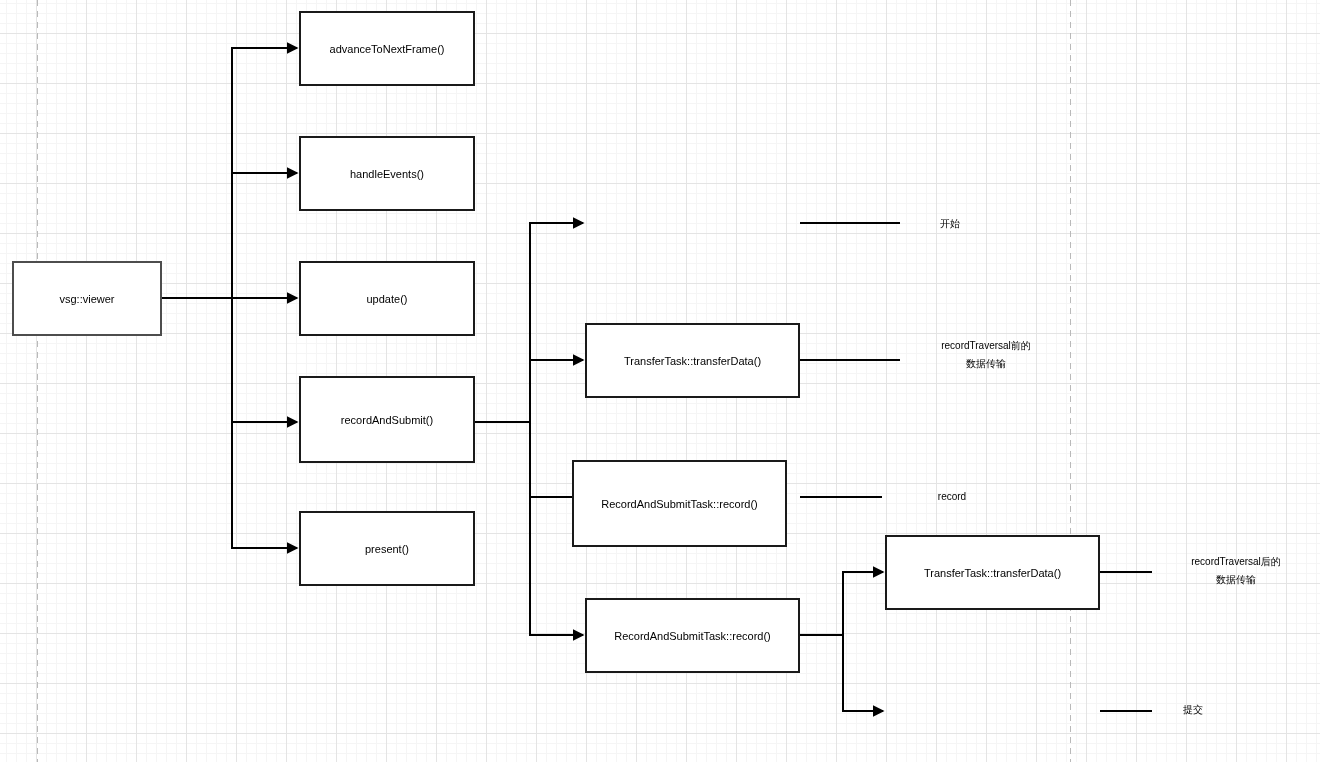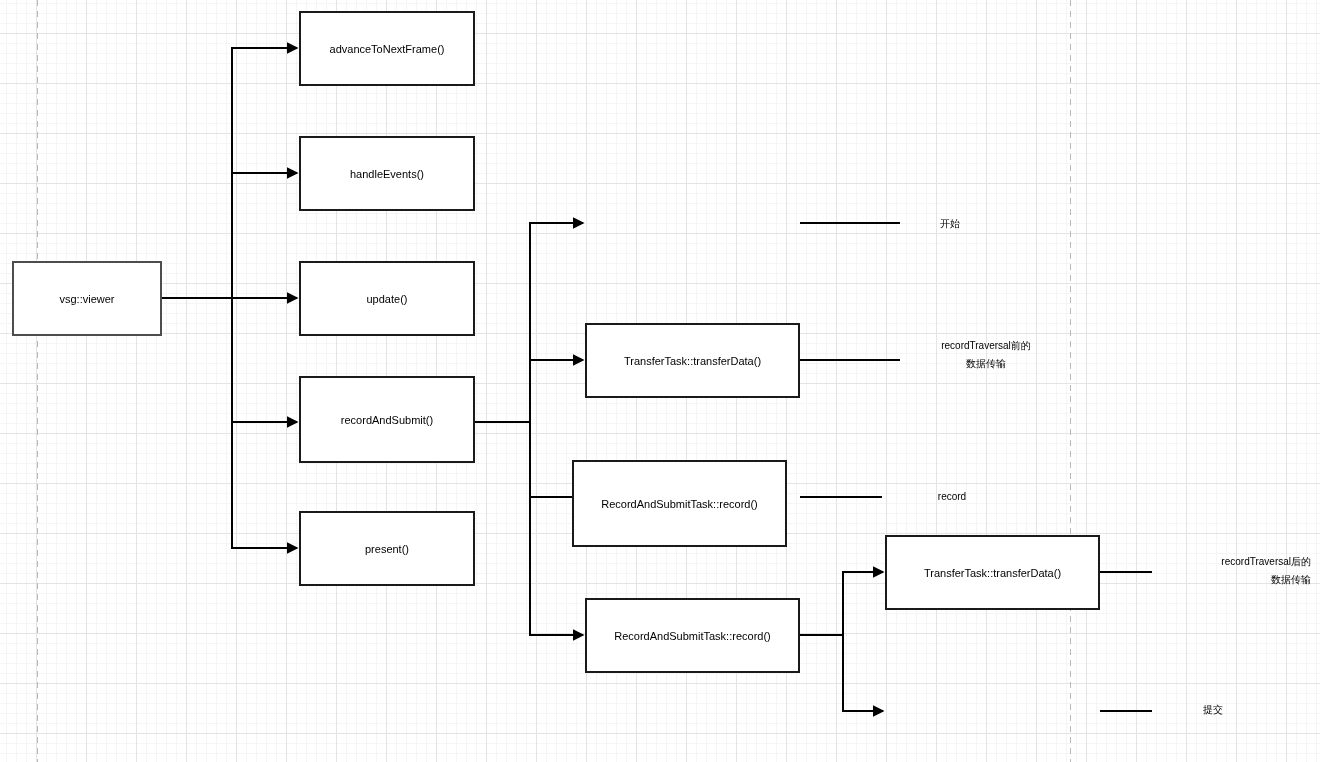--- a/index.html
+++ b/index.html
@@ -44,21 +44,21 @@
   }
   .node.root { border-color: #4d4d4d; }
   .edge-label {
     position: absolute;
     font-size: 10px;
     line-height: 18px;
     color: #000000;
     z-index: 2;
   }
   .edge-label.centered { text-align: center; }
-  .edge-label.lefted { text-align: right; }
+  .edge-label.lefted { text-align: center; }
 </style>
 </head>
 <body>
 
 <div class="canvas">
 
   <svg class="wires" viewBox="0 0 1320 762" xmlns="http://www.w3.org/2000/svg">
     <defs>
       <marker id="arrow" viewBox="0 0 12 12" refX="10.5" refY="6" markerWidth="12" markerHeight="12" markerUnits="userSpaceOnUse" orient="auto">
         <path d="M0 0 L12 6 L0 12 z" fill="#000000"></path>

